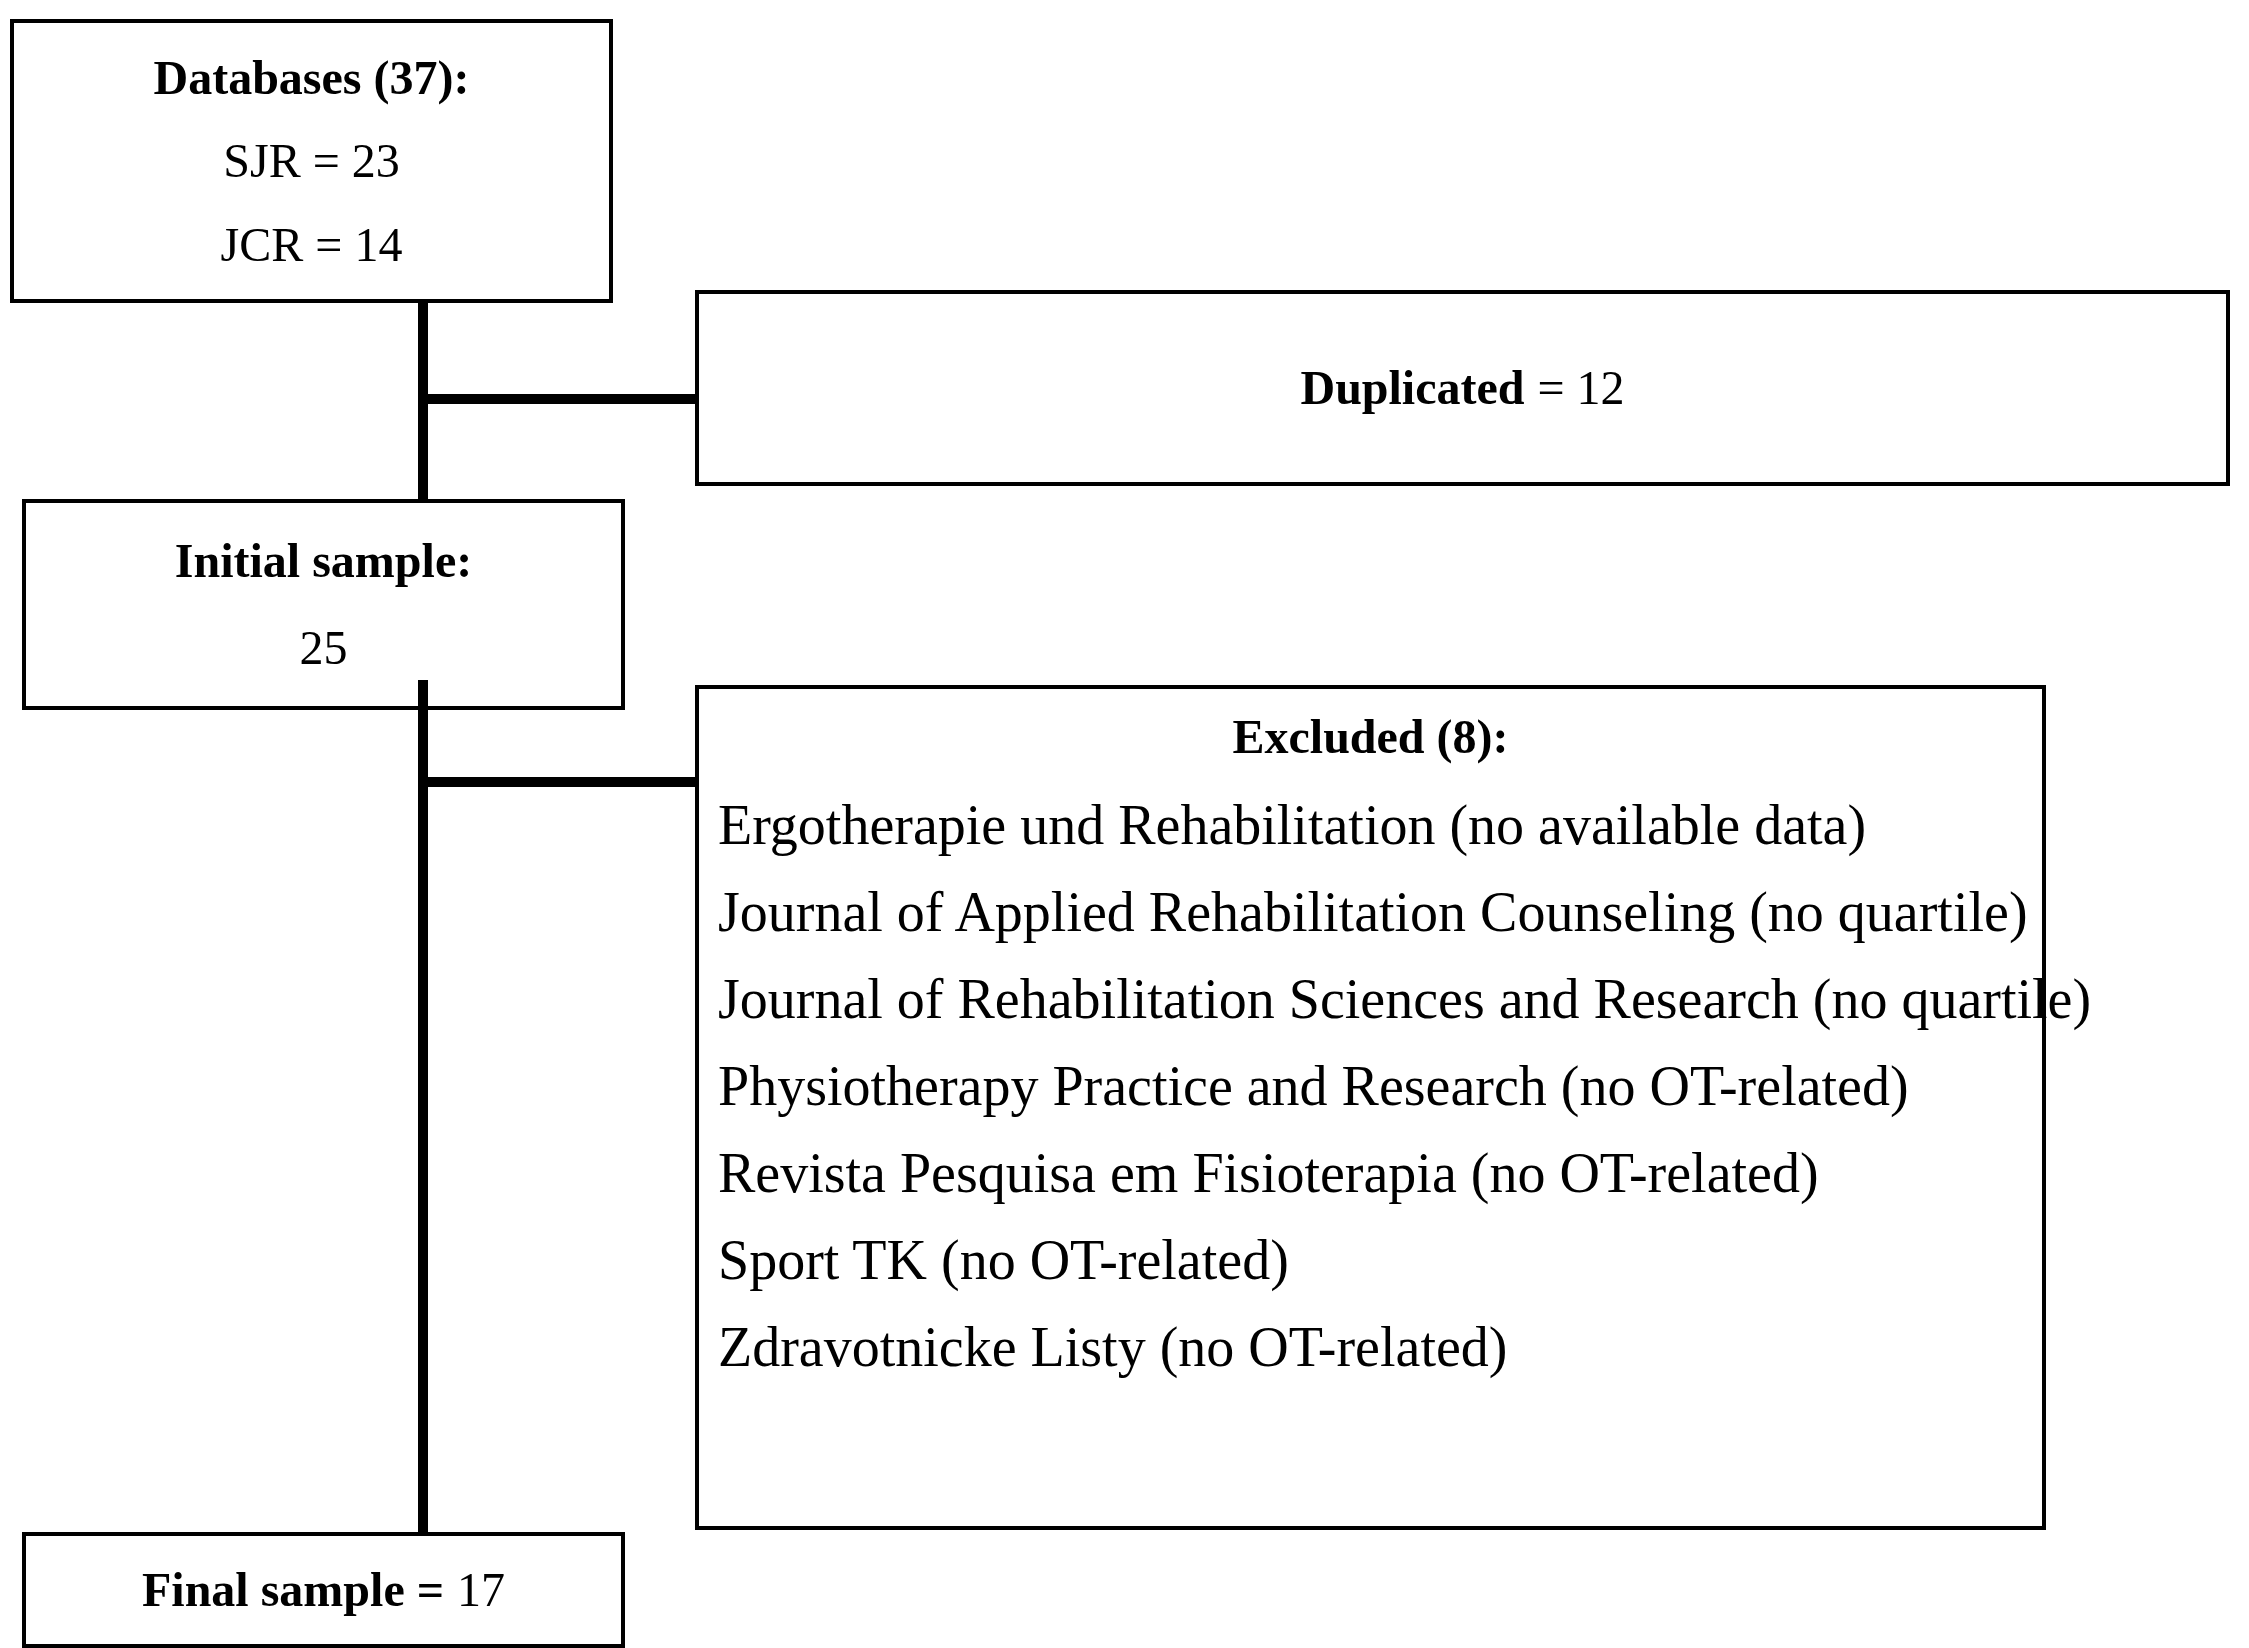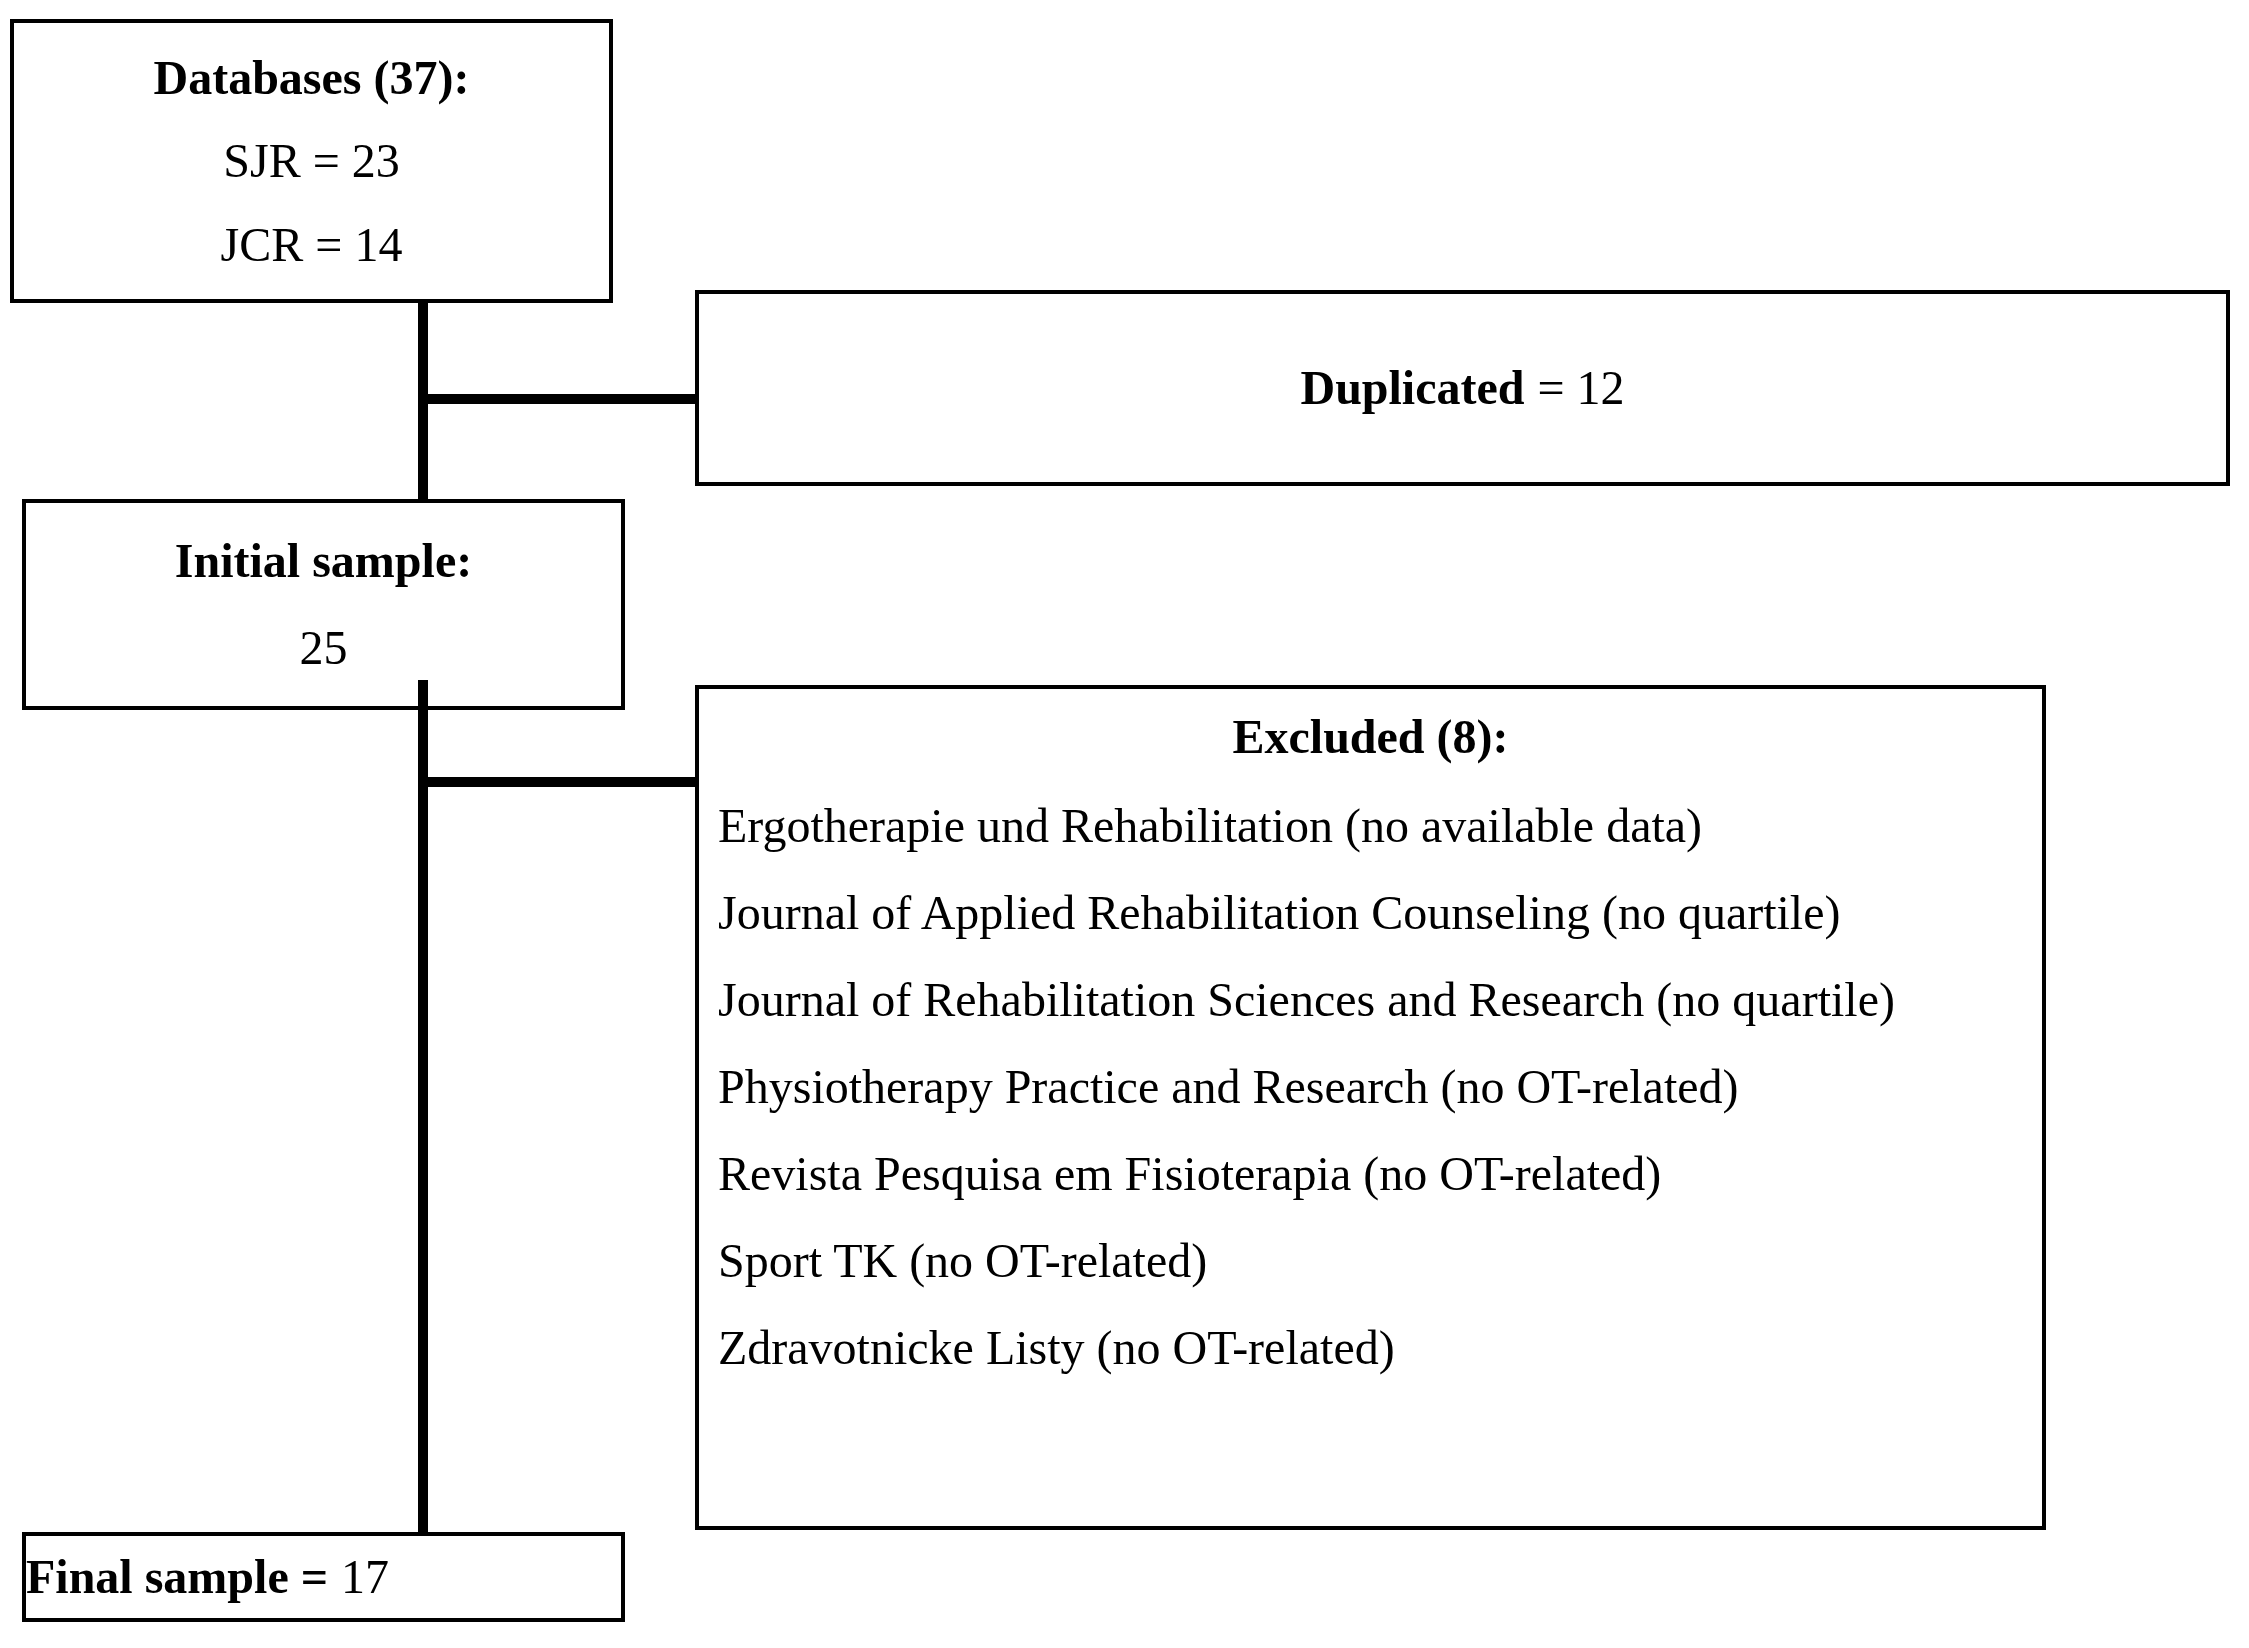--- a/index.html
+++ b/index.html
@@ -41,22 +41,22 @@
     justify-content: space-evenly; align-items: center;
     text-align: center;
   }
   #box-initial {
     left: 22px; top: 499px; width: 603px; height: 211px;
     display: flex; flex-direction: column;
     justify-content: space-evenly; align-items: center;
     text-align: center;
   }
   #box-final {
-    left: 22px; top: 1532px; width: 603px; height: 90px;
-    display: flex; align-items: center;
+    left: 22px; top: 1532px; width: 603px; height: 116px;
+    display: flex; justify-content: center; align-items: center;
     text-align: center;
   }
 
   
   #box-duplicated {
     left: 695px; top: 290px; width: 1535px; height: 196px;
     display: flex; justify-content: center; align-items: center;
     text-align: center;
   }
   #box-excluded {
@@ -66,21 +66,21 @@
   #excluded-title {
     width: 100%;
     text-align: center;
     line-height: 87px;
   }
   #excluded-list {
     padding-left: 19px;
     padding-top: 1.5px;
   }
   .excluded-item {
-    font-size: 48px;
+    font-size: 56px;
     line-height: 87px;
     white-space: nowrap;
   }
 
   
   #conn-v1 { left: 418px; top: 301px;  width: 9.5px;  height: 201px; }
   #conn-v2 { left: 418px; top: 680px;  width: 9.5px;  height: 855px; }
   #conn-h1 { left: 418px; top: 394px;  width: 280px; height: 9.5px; }
   #conn-h2 { left: 418px; top: 777px; width: 280px; height: 9.5px; }
 </style>

